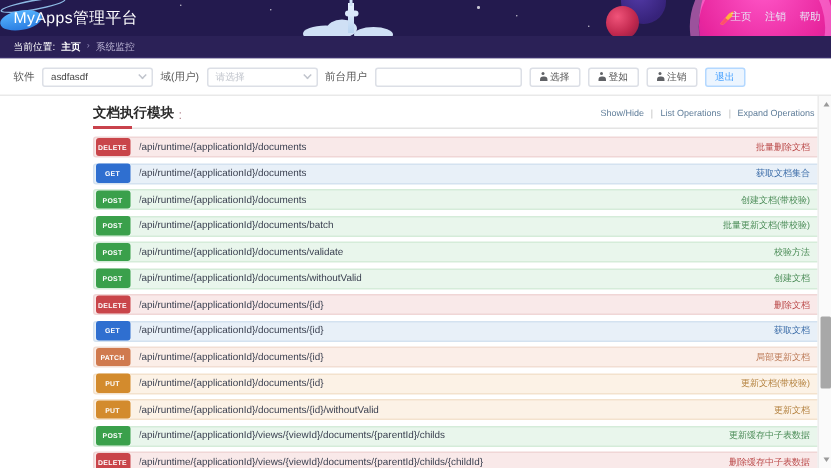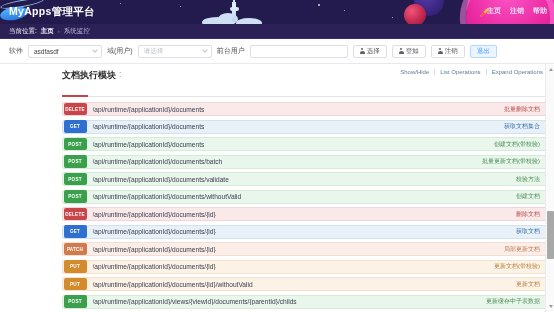--- a/index.html
+++ b/index.html
@@ -10,21 +10,20 @@
     font-size:11px;
     color:#333;
   }
 
   
   .header {
     position:relative;
     height:24px;
     background:#231a4e;
     overflow:hidden;
-    font-weight:bold;
   }
   .hdr-bg { position:absolute; inset:0; overflow:hidden; }
   .hdr-title {
     position:absolute; left:9px; top:5px;
     color:#ffffff; font-size:10.5px; letter-spacing:.3px;
     z-index:5;
   }
   .hdr-nav {
     position:absolute; right:7px; top:6px;
     display:flex; gap:9px; align-items:center; z-index:5;
@@ -153,23 +152,23 @@
     position:relative;
     height:248px; background:#fff;
     display:flex;
   }
   .gutter { width:62px; flex:none; background:#fff; }
   .content {
     flex:1; padding-top:5px; padding-right:6px;
     overflow:hidden;
   }
   .sec-head {
-    display:flex; align-items:flex-start;
+    display:flex; align-items:center;
     border-bottom:1px solid #e4e4e4;
-    padding-bottom:14px; margin-bottom:5px;
+    padding-bottom:3px; margin-bottom:5px;
     position:relative;
   }
   .sec-head:after {
     content:""; position:absolute; left:0; bottom:-1px;
     width:26px; height:1.6px; background:#c9424c;
   }
   .sec-title-cn {
     font-size:9px; font-weight:bold; color:#2b2b2b;
   }
   .sec-title-en {

